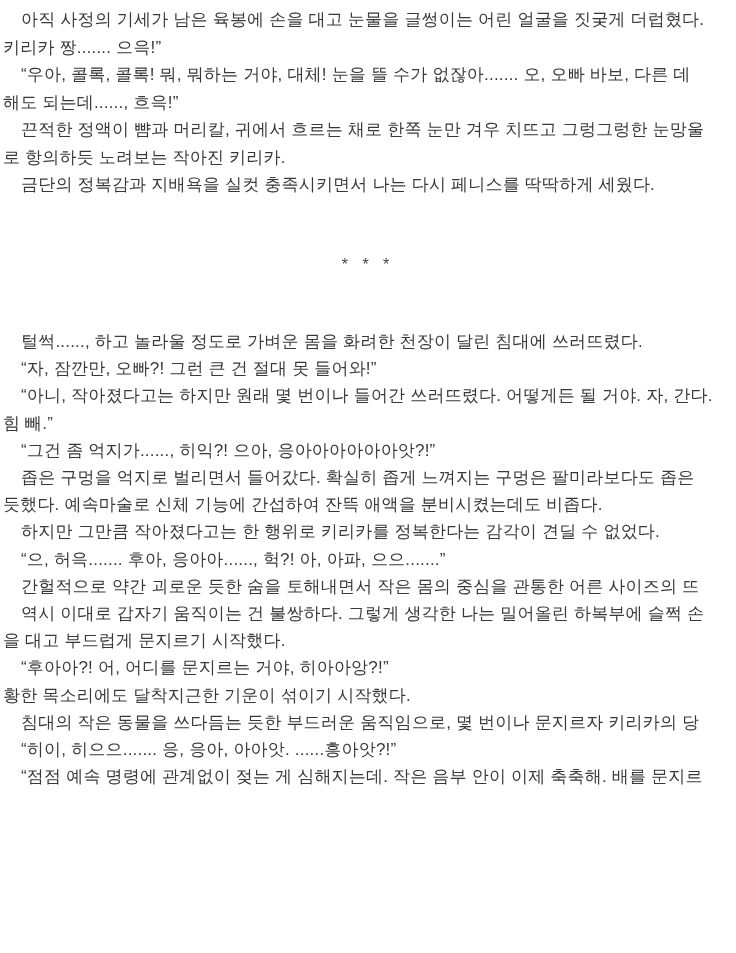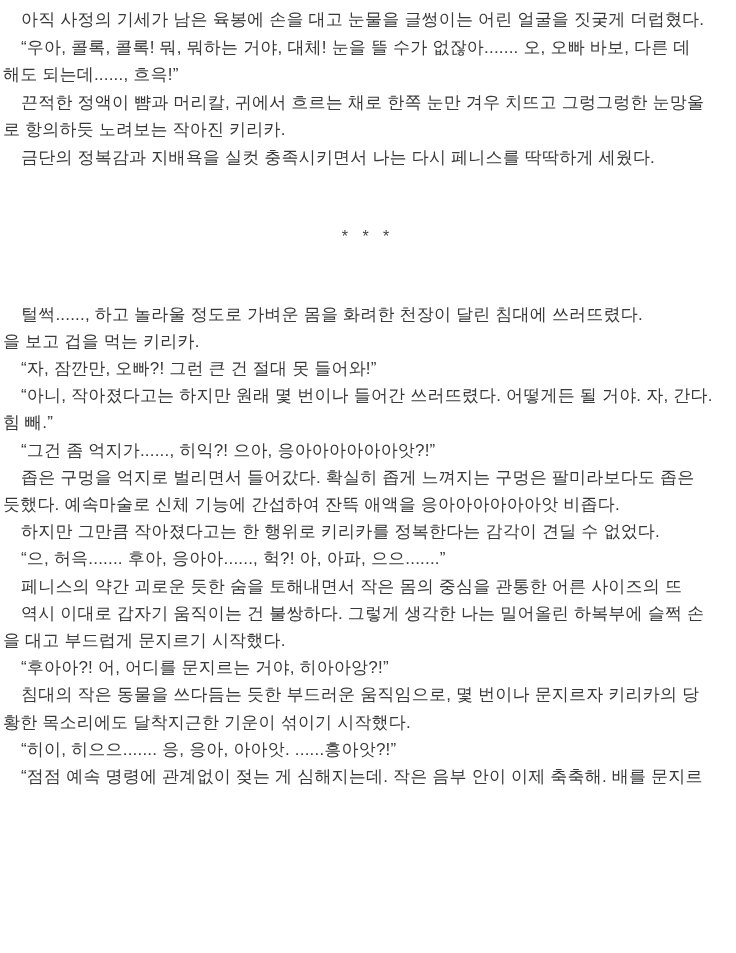--- a/index.html
+++ b/index.html
@@ -38,43 +38,43 @@
     white-space: pre;
   }
 </style>
 </head>
 <body>
 
 <div class="page">
 
   <div class="sec sec1">
     <div class="line ind">아직 사정의 기세가 남은 육봉에 손을 대고 눈물을 글썽이는 어린 얼굴을 짓궂게 더럽혔다.</div>
+    <div class="line">키리카 짱....... 으윽!”</div>
     <div class="line ind">“우아, 콜록, 콜록! 뭐, 뭐하는 거야, 대체! 눈을 뜰 수가 없잖아....... 오, 오빠 바보, 다른 데</div>
     <div class="line">해도 되는데......, 흐윽!”</div>
     <div class="line ind">끈적한 정액이 뺨과 머리칼, 귀에서 흐르는 채로 한쪽 눈만 겨우 치뜨고 그렁그렁한 눈망울</div>
     <div class="line">로 항의하듯 노려보는 작아진 키리카.</div>
     <div class="line ind">금단의 정복감과 지배욕을 실컷 충족시키면서 나는 다시 페니스를 딱딱하게 세웠다.</div>
   </div>
 
   <div class="divider">* * *</div>
 
   <div class="sec sec2">
     <div class="line ind">털썩......, 하고 놀라울 정도로 가벼운 몸을 화려한 천장이 달린 침대에 쓰러뜨렸다.</div>
-    <div class="line">을 보고 겁을 먹는 키리카.</div>
     <div class="line ind">“자, 잠깐만, 오빠?! 그런 큰 건 절대 못 들어와!”</div>
     <div class="line ind">“아니, 작아졌다고는 하지만 원래 몇 번이나 들어간 쓰러뜨렸다. 어떻게든 될 거야. 자, 간다.</div>
     <div class="line">힘 빼.”</div>
     <div class="line ind">“그건 좀 억지가......, 히익?! 으아, 응아아아아아아앗?!”</div>
     <div class="line ind">좁은 구멍을 억지로 벌리면서 들어갔다. 확실히 좁게 느껴지는 구멍은 팔미라보다도 좁은</div>
-    <div class="line">듯했다. 예속마술로 신체 기능에 간섭하여 잔뜩 애액을 응아아아아아아앗 비좁다.</div>
+    <div class="line">듯했다. 예속마술로 신체 기능에 간섭하여 잔뜩 애액을 분비시켰는데도 비좁다.</div>
     <div class="line ind">하지만 그만큼 작아졌다고는 한 행위로 키리카를 정복한다는 감각이 견딜 수 없었다.</div>
     <div class="line ind">“으, 허윽....... 후아, 응아아......, 헉?! 아, 아파, 으으.......”</div>
-    <div class="line ind">페니스의 약간 괴로운 듯한 숨을 토해내면서 작은 몸의 중심을 관통한 어른 사이즈의 뜨</div>
+    <div class="line ind">간헐적으로 약간 괴로운 듯한 숨을 토해내면서 작은 몸의 중심을 관통한 어른 사이즈의 뜨</div>
     <div class="line ind">역시 이대로 갑자기 움직이는 건 불쌍하다. 그렇게 생각한 나는 밀어올린 하복부에 슬쩍 손</div>
     <div class="line">을 대고 부드럽게 문지르기 시작했다.</div>
     <div class="line ind">“후아아?! 어, 어디를 문지르는 거야, 히아아앙?!”</div>
+    <div class="line">황한 목소리에도 달착지근한 기운이 섞이기 시작했다.</div>
     <div class="line ind">침대의 작은 동물을 쓰다듬는 듯한 부드러운 움직임으로, 몇 번이나 문지르자 키리카의 당</div>
-    <div class="line">황한 목소리에도 달착지근한 기운이 섞이기 시작했다.</div>
     <div class="line ind">“히이, 히으으....... 응, 응아, 아아앗. ......흥아앗?!”</div>
     <div class="line ind">“점점 예속 명령에 관계없이 젖는 게 심해지는데. 작은 음부 안이 이제 축축해. 배를 문지르</div>
   </div>
 
 </div>
 
 </body></html>

